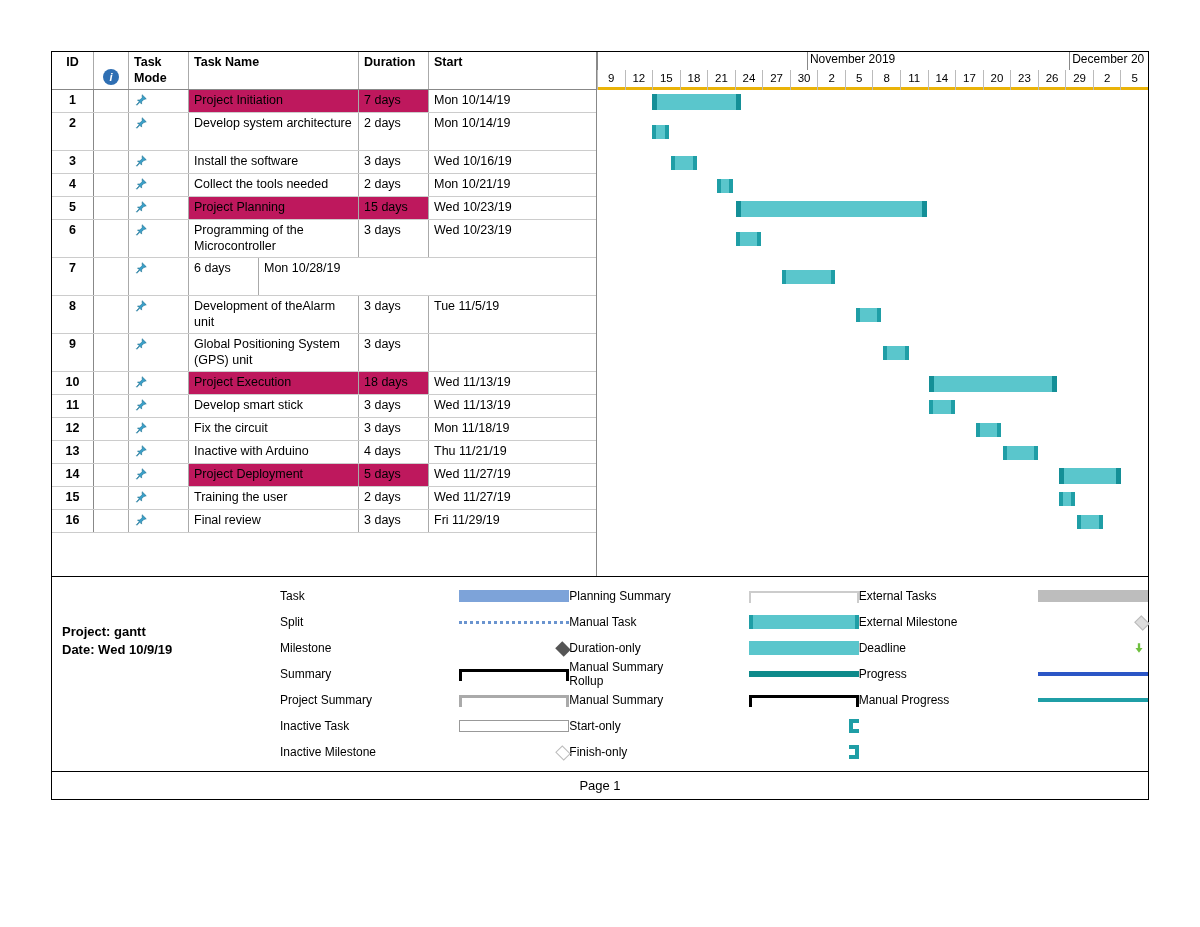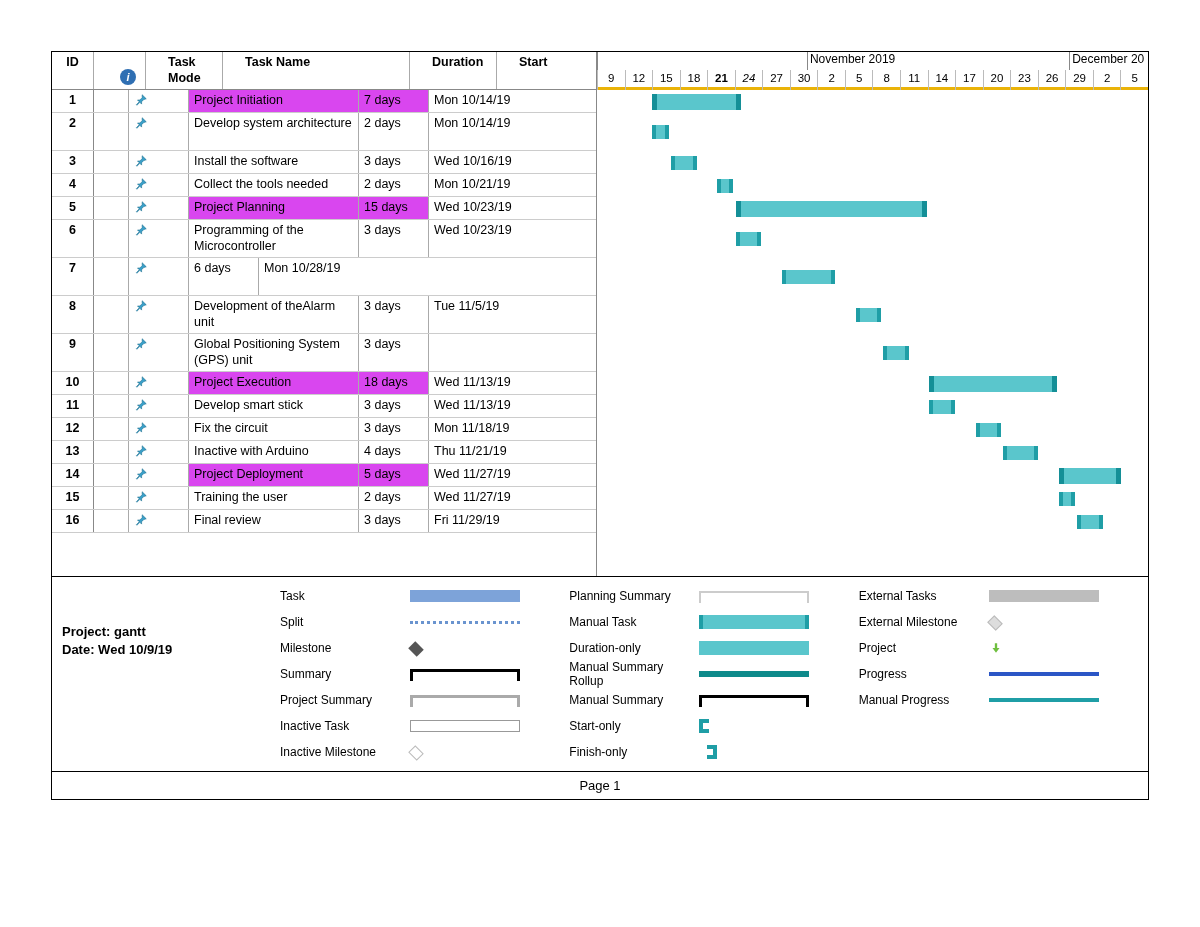--- a/index.html
+++ b/index.html
@@ -28,37 +28,36 @@
     display: flex;
     flex-direction: column;
     border-right: 1px solid #888;
   }
   .grid-header, .grid-row {
     display: flex;
   }
   .grid-header {
     border-bottom: 1px solid #888;
     font-weight: 700;
-    gap: 17px;
   }
   .cell {
     border-right: 1px solid #aaa;
     padding: 3px 5px 4px;
     line-height: 1.25;
     overflow: hidden;
   }
   .col-id   { width: 42px; text-align: center; font-weight: 700; }
   .col-info { width: 35px; display:flex; align-items:flex-end; justify-content:center;}
   .col-mode { width: 60px; }
   .col-name { width: 170px; }
   .col-dur  { width: 70px; }
   .col-start{ flex: 1; border-right: none; }
   .grid-row { border-bottom: 1px solid #ccc; }
   .grid-row .col-id { border-right:1px solid #888; }
-  .summary-name { background:#d946ef; }
+  .summary-name { background:#be185d; }
   .pin {
     width: 14px; height: 14px; display:inline-block;
     position: relative;
   }
   .pin svg { width:14px; height:14px; }
   .info-icon {
     width:16px; height:16px; border-radius:50%;
     background:#2f6fb3; color:#fff; font-weight:700;
     font-size:11px; line-height:16px; text-align:center;
     font-style: italic;
@@ -135,20 +134,21 @@
     display:flex;
   }
   .legend-col {
     flex:1;
     font-size:12px;
   }
   .legend-item {
     display:flex;
     align-items:center;
     height:26px;
+    justify-content:space-between;
   }
   .legend-label { width:130px; }
   .legend-swatch { width:110px; height:14px; position:relative; }
   .sw-task { background:#7da3d9; height:12px; }
   .sw-split {
     height:0;
     border-top:3px dotted #6a94cf;
     align-self:center;
   }
   .sw-milestone {
@@ -406,22 +406,22 @@
         <div class="tl-month-row" id="tl-months">
             <div class="tl-month" style="width: 221.6px;"></div>
             <div class="tl-month" style="width: 277px;">November 2019</div>
             <div class="tl-month" style="width: 83.1px;">December 20</div>
           </div>
         <div class="tl-day-row" id="tl-days">
             <div class="tl-day" style="width: 27.7px;">9</div>
             <div class="tl-day" style="width: 27.7px;">12</div>
             <div class="tl-day" style="width: 27.7px;">15</div>
             <div class="tl-day" style="width: 27.7px;">18</div>
-            <div class="tl-day" style="width: 27.7px; font-weight: bold;">21</div>
-            <div class="tl-day" style="width: 27.7px; font-style: italic;">24</div>
+            <div class="tl-day" style="width: 27.7px;">21</div>
+            <div class="tl-day" style="width: 27.7px;">24</div>
             <div class="tl-day" style="width: 27.7px;">27</div>
             <div class="tl-day" style="width: 27.7px;">30</div>
             <div class="tl-day" style="width: 27.7px;">2</div>
             <div class="tl-day" style="width: 27.7px;">5</div>
             <div class="tl-day" style="width: 27.7px;">8</div>
             <div class="tl-day" style="width: 27.7px;">11</div>
             <div class="tl-day" style="width: 27.7px;">14</div>
             <div class="tl-day" style="width: 27.7px;">17</div>
             <div class="tl-day" style="width: 27.7px;">20</div>
             <div class="tl-day" style="width: 27.7px;">23</div>
@@ -554,21 +554,21 @@
       <div class="legend-col" id="legend-col3">
           <div class="legend-item">
             <div class="legend-label">External Tasks</div>
             <div class="legend-swatch sw-ext-tasks"></div>
           </div>
           <div class="legend-item">
             <div class="legend-label">External Milestone</div>
             <div class="legend-swatch sw-ext-ms" style="width: 12px;"></div>
           </div>
           <div class="legend-item">
-            <div class="legend-label">Project</div>
+            <div class="legend-label">Deadline</div>
             <div class="legend-swatch sw-deadline" style="width: 16px;"><svg viewBox="0 0 24 24">
                 <path fill="#6fbf3f" d="M12 20l-6-8h4V4h4v8h4z"></path>
               </svg></div>
           </div>
           <div class="legend-item">
             <div class="legend-label">Progress</div>
             <div class="legend-swatch sw-progress"></div>
           </div>
           <div class="legend-item">
             <div class="legend-label">Manual Progress</div>

